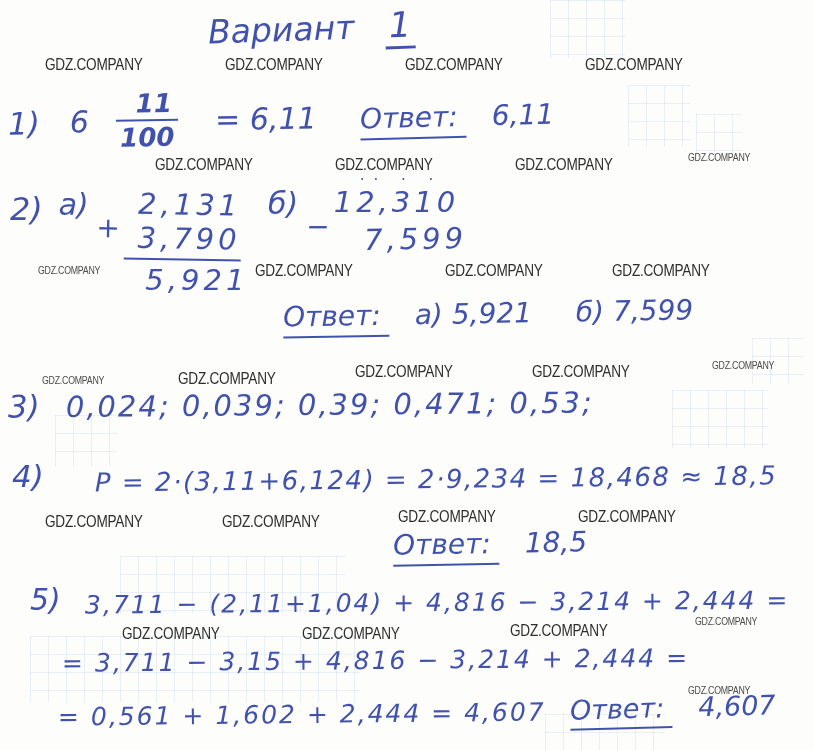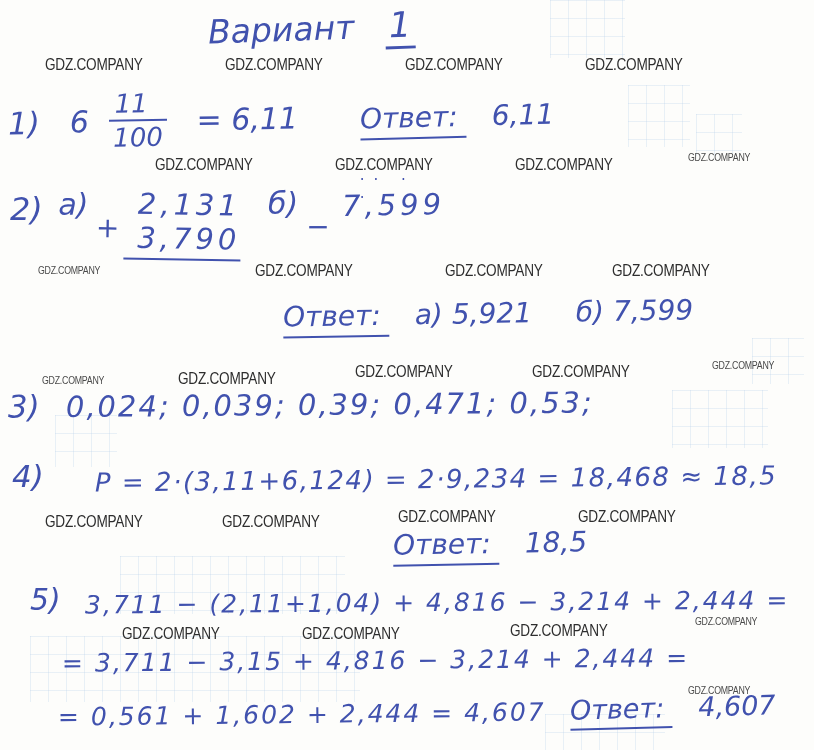--- a/index.html
+++ b/index.html
@@ -29,21 +29,21 @@
     position:absolute; z-index:2; color:#4152ae;
     font-family:"DejaVu Sans", sans-serif; font-style:italic;
     white-space:nowrap;
   }
   .title { left:208px; top:8px; font-size:33px; transform:rotate(-2deg); }
   .t-num { margin-left:20px; font-size:35px; border-bottom:3px solid #4152ae; padding:0 4px 1px 4px; }
 
   .p1 { left:8px; top:90px; display:flex; align-items:center; font-size:30px; transform:rotate(-1deg); }
   .plabel { font-size:31px; }
   .p1 .whole { margin-left:30px; }
-  .frac { display:inline-block; text-align:left; margin:0 20px; font-size:26px; line-height:1.05; }
+  .frac { display:inline-block; text-align:right; margin:0 27px; font-size:26px; line-height:1.05;font-weight:bold; }
   .fnum { display:block; padding:0 6px 2px 6px; }
   .fden { display:block; border-top:2.5px solid #4152ae; padding:3px 4px 0 4px; }
   .p1 .res { margin-left:10px; }
 
   .p2label { left:10px; top:190px; font-size:32px; }
   .colop { position:absolute; z-index:2; display:flex; align-items:flex-start;
            color:#4152ae; font-style:italic; font-family:"DejaVu Sans", sans-serif; }
   .colop .part-label { font-size:30px; margin-right:8px; }
   .colop .op-sign { font-size:28px; margin-top:24px; margin-right:4px; }
   .stack { position:relative; display:flex; flex-direction:column; align-items:flex-end; }
@@ -135,28 +135,30 @@
   </div>
 
   <div class="hw p2label">2)</div>
 
   <div class="colop colA">
     <span class="part-label">a)</span>
     <span class="op-sign">+</span>
     <span class="stack">
       <span class="srow">2,131</span>
       <span class="srow bot">3,790</span>
+      <span class="srow res">5,921</span>
     </span>
   </div>
 
   <div class="colop colB">
     <span class="part-label">б)</span>
     <span class="op-sign">−</span>
     <span class="stack">
       <span class="borrow">·· · ·</span>
+      <span class="srow">12,310</span>
       <span class="srow res">7,599</span>
     </span>
   </div>
 
   <div class="hw ans ans2">
     <span class="ans-label">Ответ:</span>
     <span class="ans-val ans-a">a) 5,921</span>
     <span class="ans-val">б) 7,599</span>
   </div>
 

